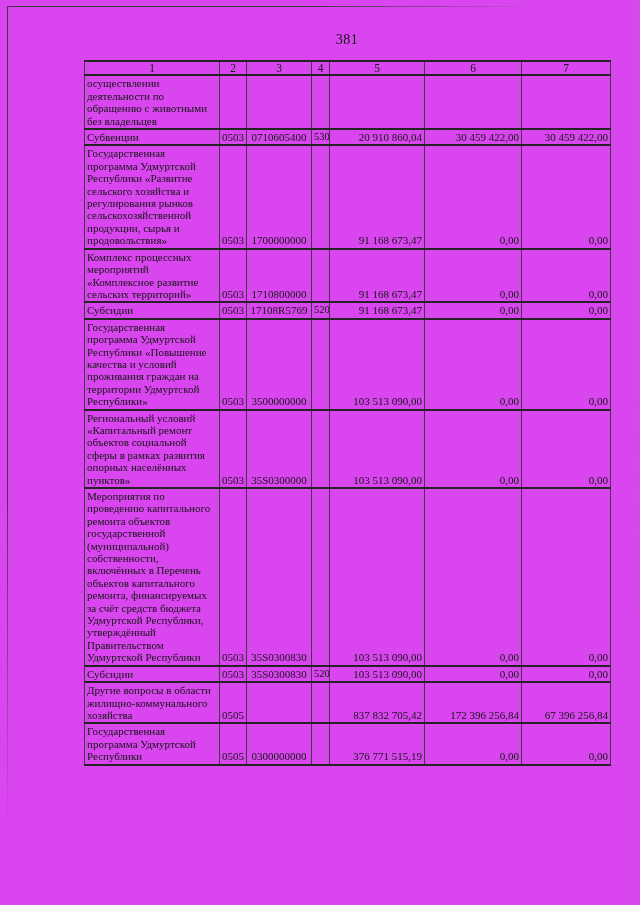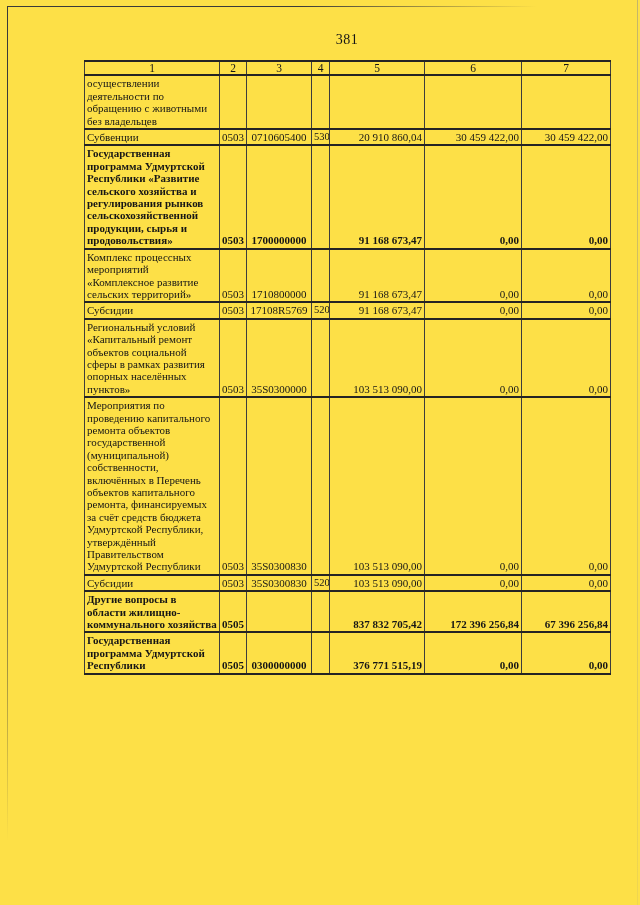--- a/index.html
+++ b/index.html
@@ -1,20 +1,20 @@
 <!DOCTYPE html>
 <html><head>
 <meta charset="utf-8">
 <style>
   html, body { margin: 0; padding: 0; background: #ffffff; }
   .page {
     position: relative;
     width: 640px;
     height: 905px;
-    background: #fde047;
+    background: #d946ef;
     font-family: "Liberation Serif", serif;
     color: #161616;
     overflow: hidden;
   }
   
   .scan-top {
     position: absolute; left: 7px; top: 6px; height: 1px; width: 530px;
     background: linear-gradient(to right, #3a3a3a 55%, rgba(58,58,58,0) 100%);
   }
   .scan-left {
@@ -56,21 +56,21 @@
     text-align: center;
     vertical-align: middle;
     font-weight: normal;
     font-size: 11.5px;
     padding: 0;
   }
   td.c1 { text-align: left; padding-left: 3px; padding-right: 3px; margin-left: 41px; }
   td.c2, td.c3, td.c4 { text-align: center; padding-left: 0; padding-right: 0; white-space: nowrap; }
   td.c4 { font-size: 10.5px; }
   td.c5, td.c6, td.c7 { text-align: right; padding-right: 3px; white-space: nowrap; }
-  tr.bold td { font-weight: bold; }
+  tr.bold td { font-weight: normal; }
 </style>
 </head>
 <body>
 
 <div class="page">
   <div class="scan-top"></div>
   <div class="scan-left"></div>
   <div class="scan-right"></div>
 
   <div class="page-number">381</div>
@@ -135,20 +135,29 @@
         </tr>
         <tr>
           <td class="c1">Субсидии</td>
           <td class="c2">0503</td>
           <td class="c3">17108R5769</td>
           <td class="c4">520</td>
           <td class="c5">91 168 673,47</td>
           <td class="c6">0,00</td>
           <td class="c7">0,00</td>
         </tr>
+        <tr class="bold">
+          <td class="c1">Государственная программа Удмуртской Республики «Повышение качества и условий проживания граждан на территории Удмуртской Республики»</td>
+          <td class="c2">0503</td>
+          <td class="c3">3500000000</td>
+          <td class="c4"></td>
+          <td class="c5">103 513 090,00</td>
+          <td class="c6">0,00</td>
+          <td class="c7">0,00</td>
+        </tr>
         <tr>
           <td class="c1">Региональный условий «Капитальный ремонт объектов социальной сферы в рамках развития опорных населённых пунктов»</td>
           <td class="c2">0503</td>
           <td class="c3">35S0300000</td>
           <td class="c4"></td>
           <td class="c5">103 513 090,00</td>
           <td class="c6">0,00</td>
           <td class="c7">0,00</td>
         </tr>
         <tr>

